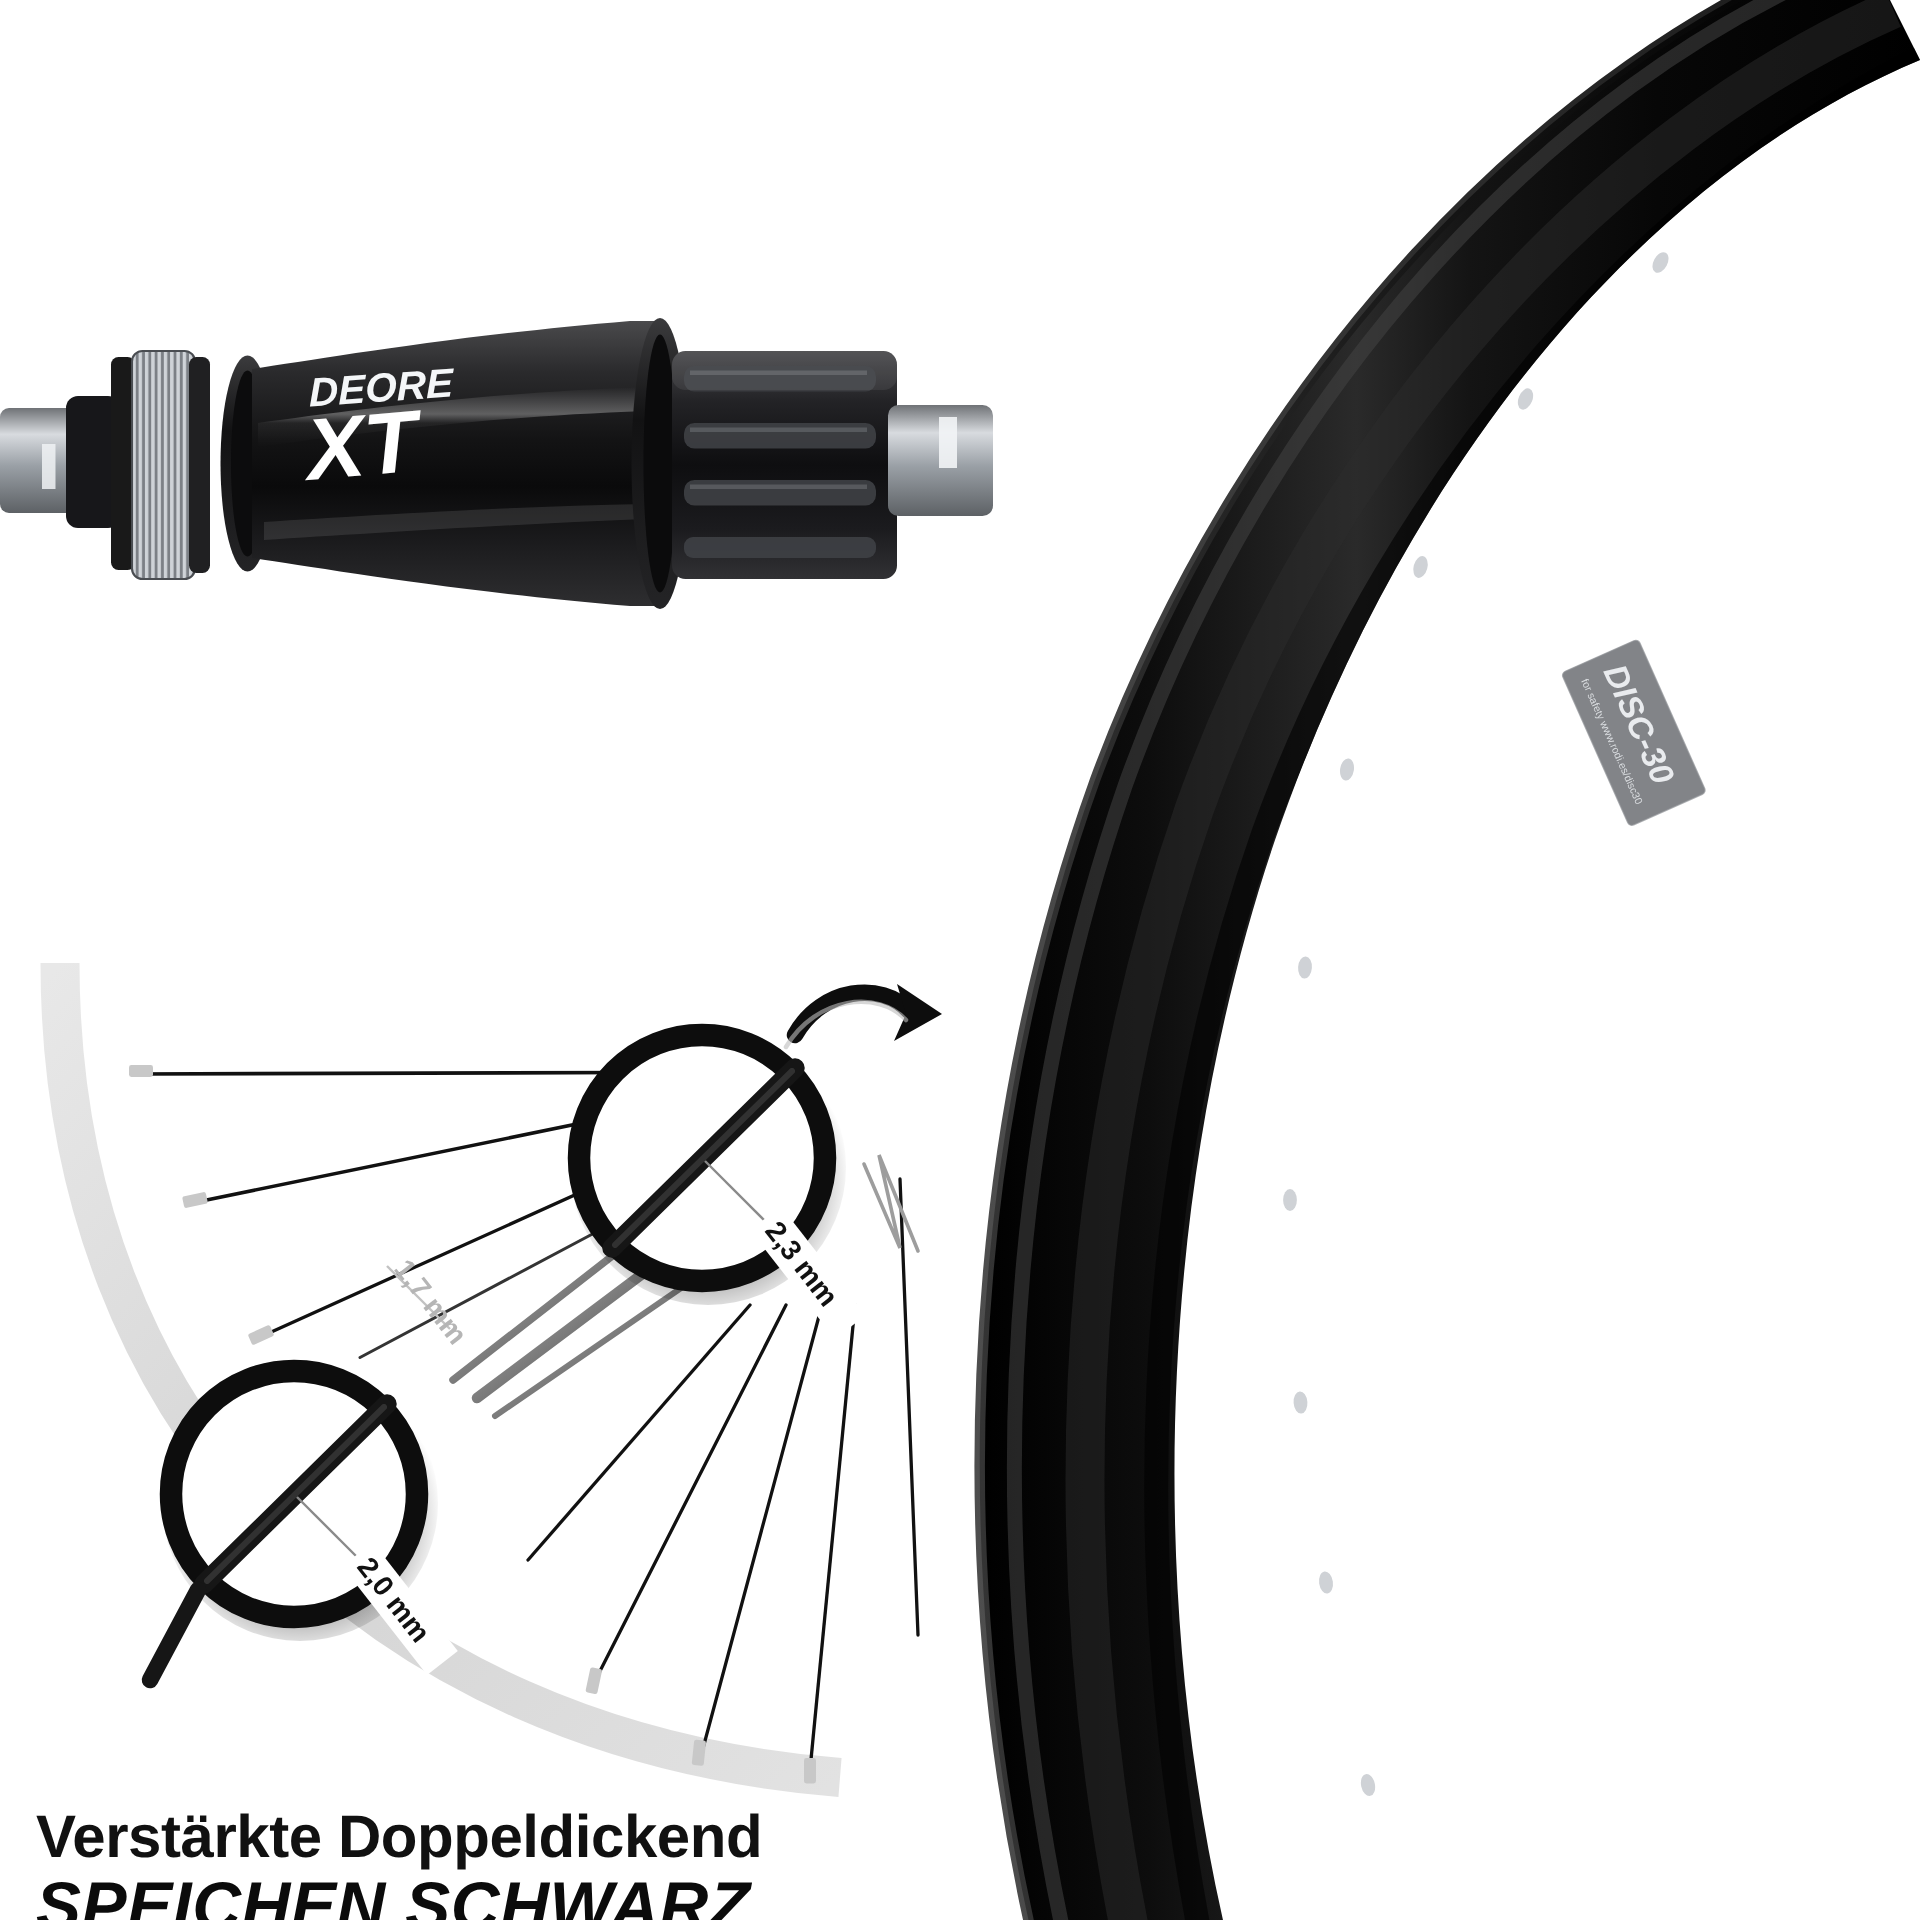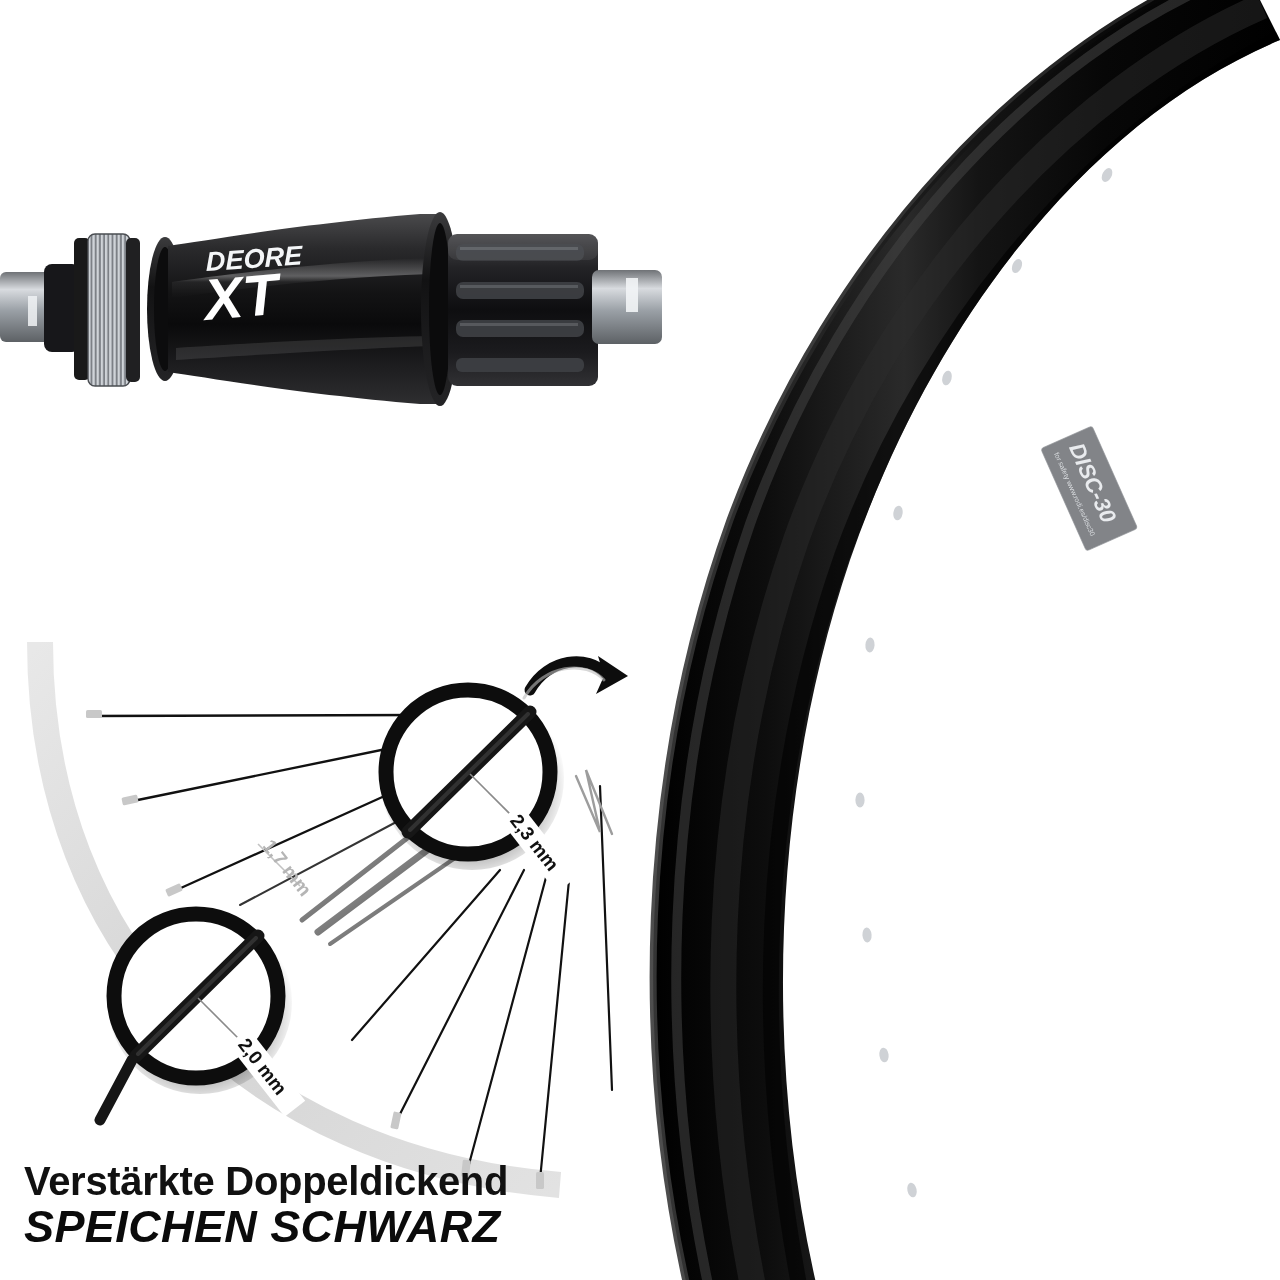--- a/index.html
+++ b/index.html
@@ -15,21 +15,21 @@
   #rim-panel{position:absolute;left:600px;top:0;width:680px;height:1280px;}
   #rim-panel svg{display:block;}
 
   
   #spoke-panel{position:absolute;left:0;top:620px;width:680px;height:600px;}
   #spoke-panel svg{display:block;}
 
   
   #caption{position:absolute;left:24px;top:1160px;width:600px;}
   #caption .line1{font-size:40px;font-weight:700;color:#111;letter-spacing:-0.3px;
-                  line-height:1.06;white-space:nowrap;}
+                  line-height:1.06;white-space:nowrap;margin-top:44px;}
   #caption .line2{font-size:45px;font-weight:700;font-style:italic;color:#0b0b0b;
                   letter-spacing:0.4px;line-height:1.1;white-space:nowrap;}
 
   
   #profile-panel{position:absolute;left:962px;top:1078px;width:318px;height:202px;}
   #profile-panel svg{display:block;}
 </style>
 </head>
 <body>
 

